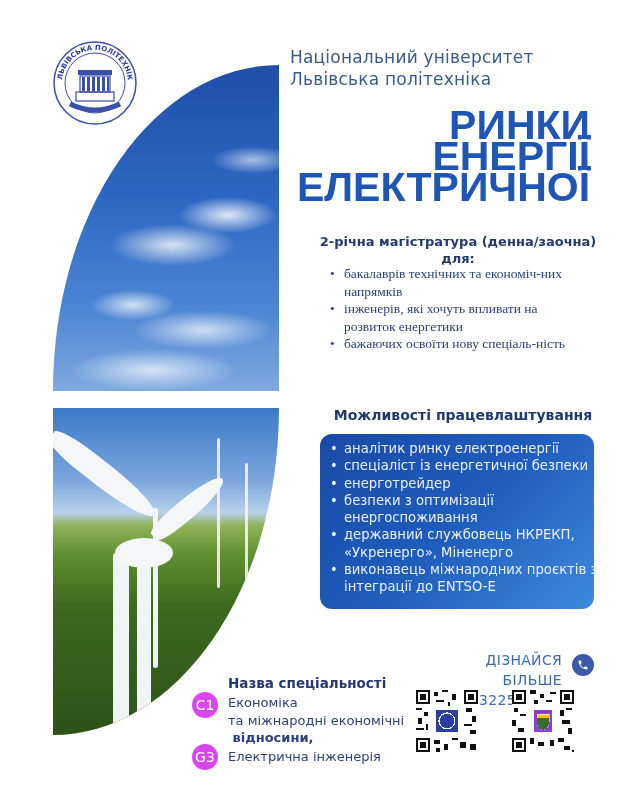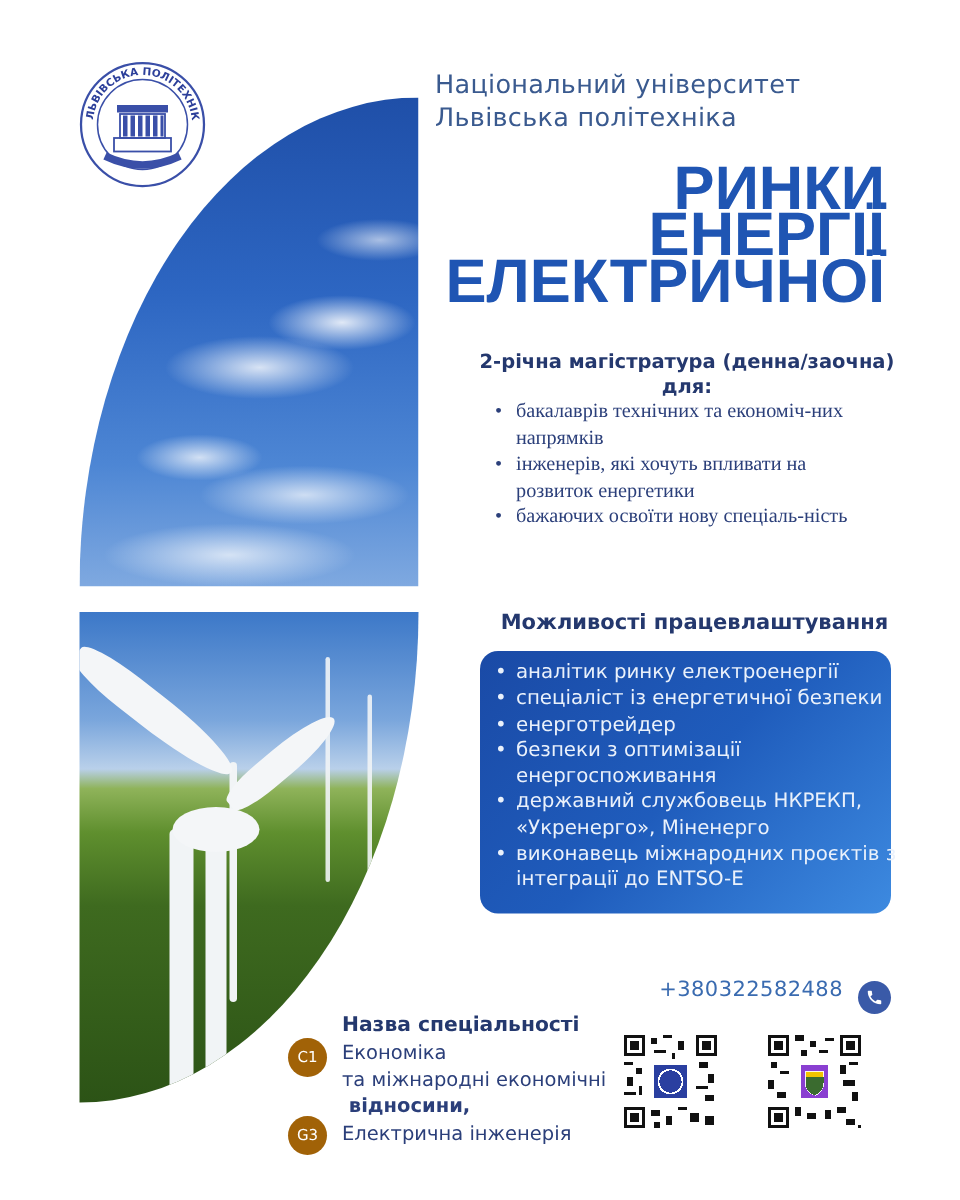--- a/index.html
+++ b/index.html
@@ -32,21 +32,21 @@
   .for-list li{position:relative;padding-left:14px;}
   .for-list li::before{content:"•";position:absolute;left:0;top:0;}
   .emp-title{left:318px;top:407px;width:290px;text-align:center;font-weight:bold;font-size:14px;color:#24386e;}
   .emp-box{left:320px;top:434px;width:274px;height:175px;border-radius:12px;
     background:linear-gradient(135deg,#1a4aa6 0%,#1f5cbc 50%,#3d8ae0 100%);}
   .emp-list{left:330px;top:440px;width:264px;font-size:13.2px;line-height:17.3px;color:#eaf1fb;}
   .emp-list li{position:relative;padding-left:14px;}
   .emp-list li::before{content:"•";position:absolute;left:0;top:0;}
   
   .spec-title{left:228px;top:675px;font-weight:bold;font-size:13.5px;color:#24386e;}
-  .badge{width:26px;height:26px;border-radius:50%;background:#a16207;color:#fff;font-size:10px;display:flex;align-items:center;justify-content:center;text-align:center;}
+  .badge{width:26px;height:26px;border-radius:50%;background:#d946ef;color:#fff;font-size:14px;display:flex;align-items:center;justify-content:center;text-align:center;}
   .spec-text{font-size:13px;line-height:17.5px;color:#2b3f7a;}
   
   .more{left:432px;top:650px;width:130px;text-align:right;font-size:14px;line-height:20px;color:#3a6bb0;letter-spacing:.3px;}
   .phone-btn{left:572px;top:654px;width:22px;height:22px;border-radius:50%;background:#3a5aa8;display:flex;align-items:center;justify-content:center;}
   .qr{width:62px;height:62px;background:#fff;}
 </style>
 </head>
 <body>
 
 <div class="abs logo">
@@ -121,20 +121,21 @@
   <div>Економіка</div>
   <div>та міжнародні економічні</div>
   <div style="white-space:pre;font-weight:bold;"> відносини,</div>
 </div>
 <div class="abs badge" style="left:192px;top:744px;">G3</div>
 <div class="abs spec-text" style="left:228px;top:748px;">
   <div>Електрична інженерія</div>
 </div>
 
 <div class="abs more">
+  <div>ДІЗНАЙСЯ БІЛЬШЕ</div>
   <div>+380322582488</div>
 </div>
 <div class="abs phone-btn">
   <svg width="12" height="12" viewBox="0 0 24 24">
       <path fill="#fff" d="M6.6 10.8a15 15 0 0 0 6.6 6.6l2.2-2.2a1 1 0 0 1 1-.25 11.4 11.4 0 0 0 3.6.57 1 1 0 0 1 1 1V20a1 1 0 0 1-1 1A17 17 0 0 1 3 4a1 1 0 0 1 1-1h3.5a1 1 0 0 1 1 1 11.4 11.4 0 0 0 .57 3.6 1 1 0 0 1-.25 1z"></path>
     </svg>
 </div>
 
 <div class="abs qr" style="left:416px;top:690px;">
   <svg width="62" height="62" viewBox="0 0 31 31" shape-rendering="crispEdges">

